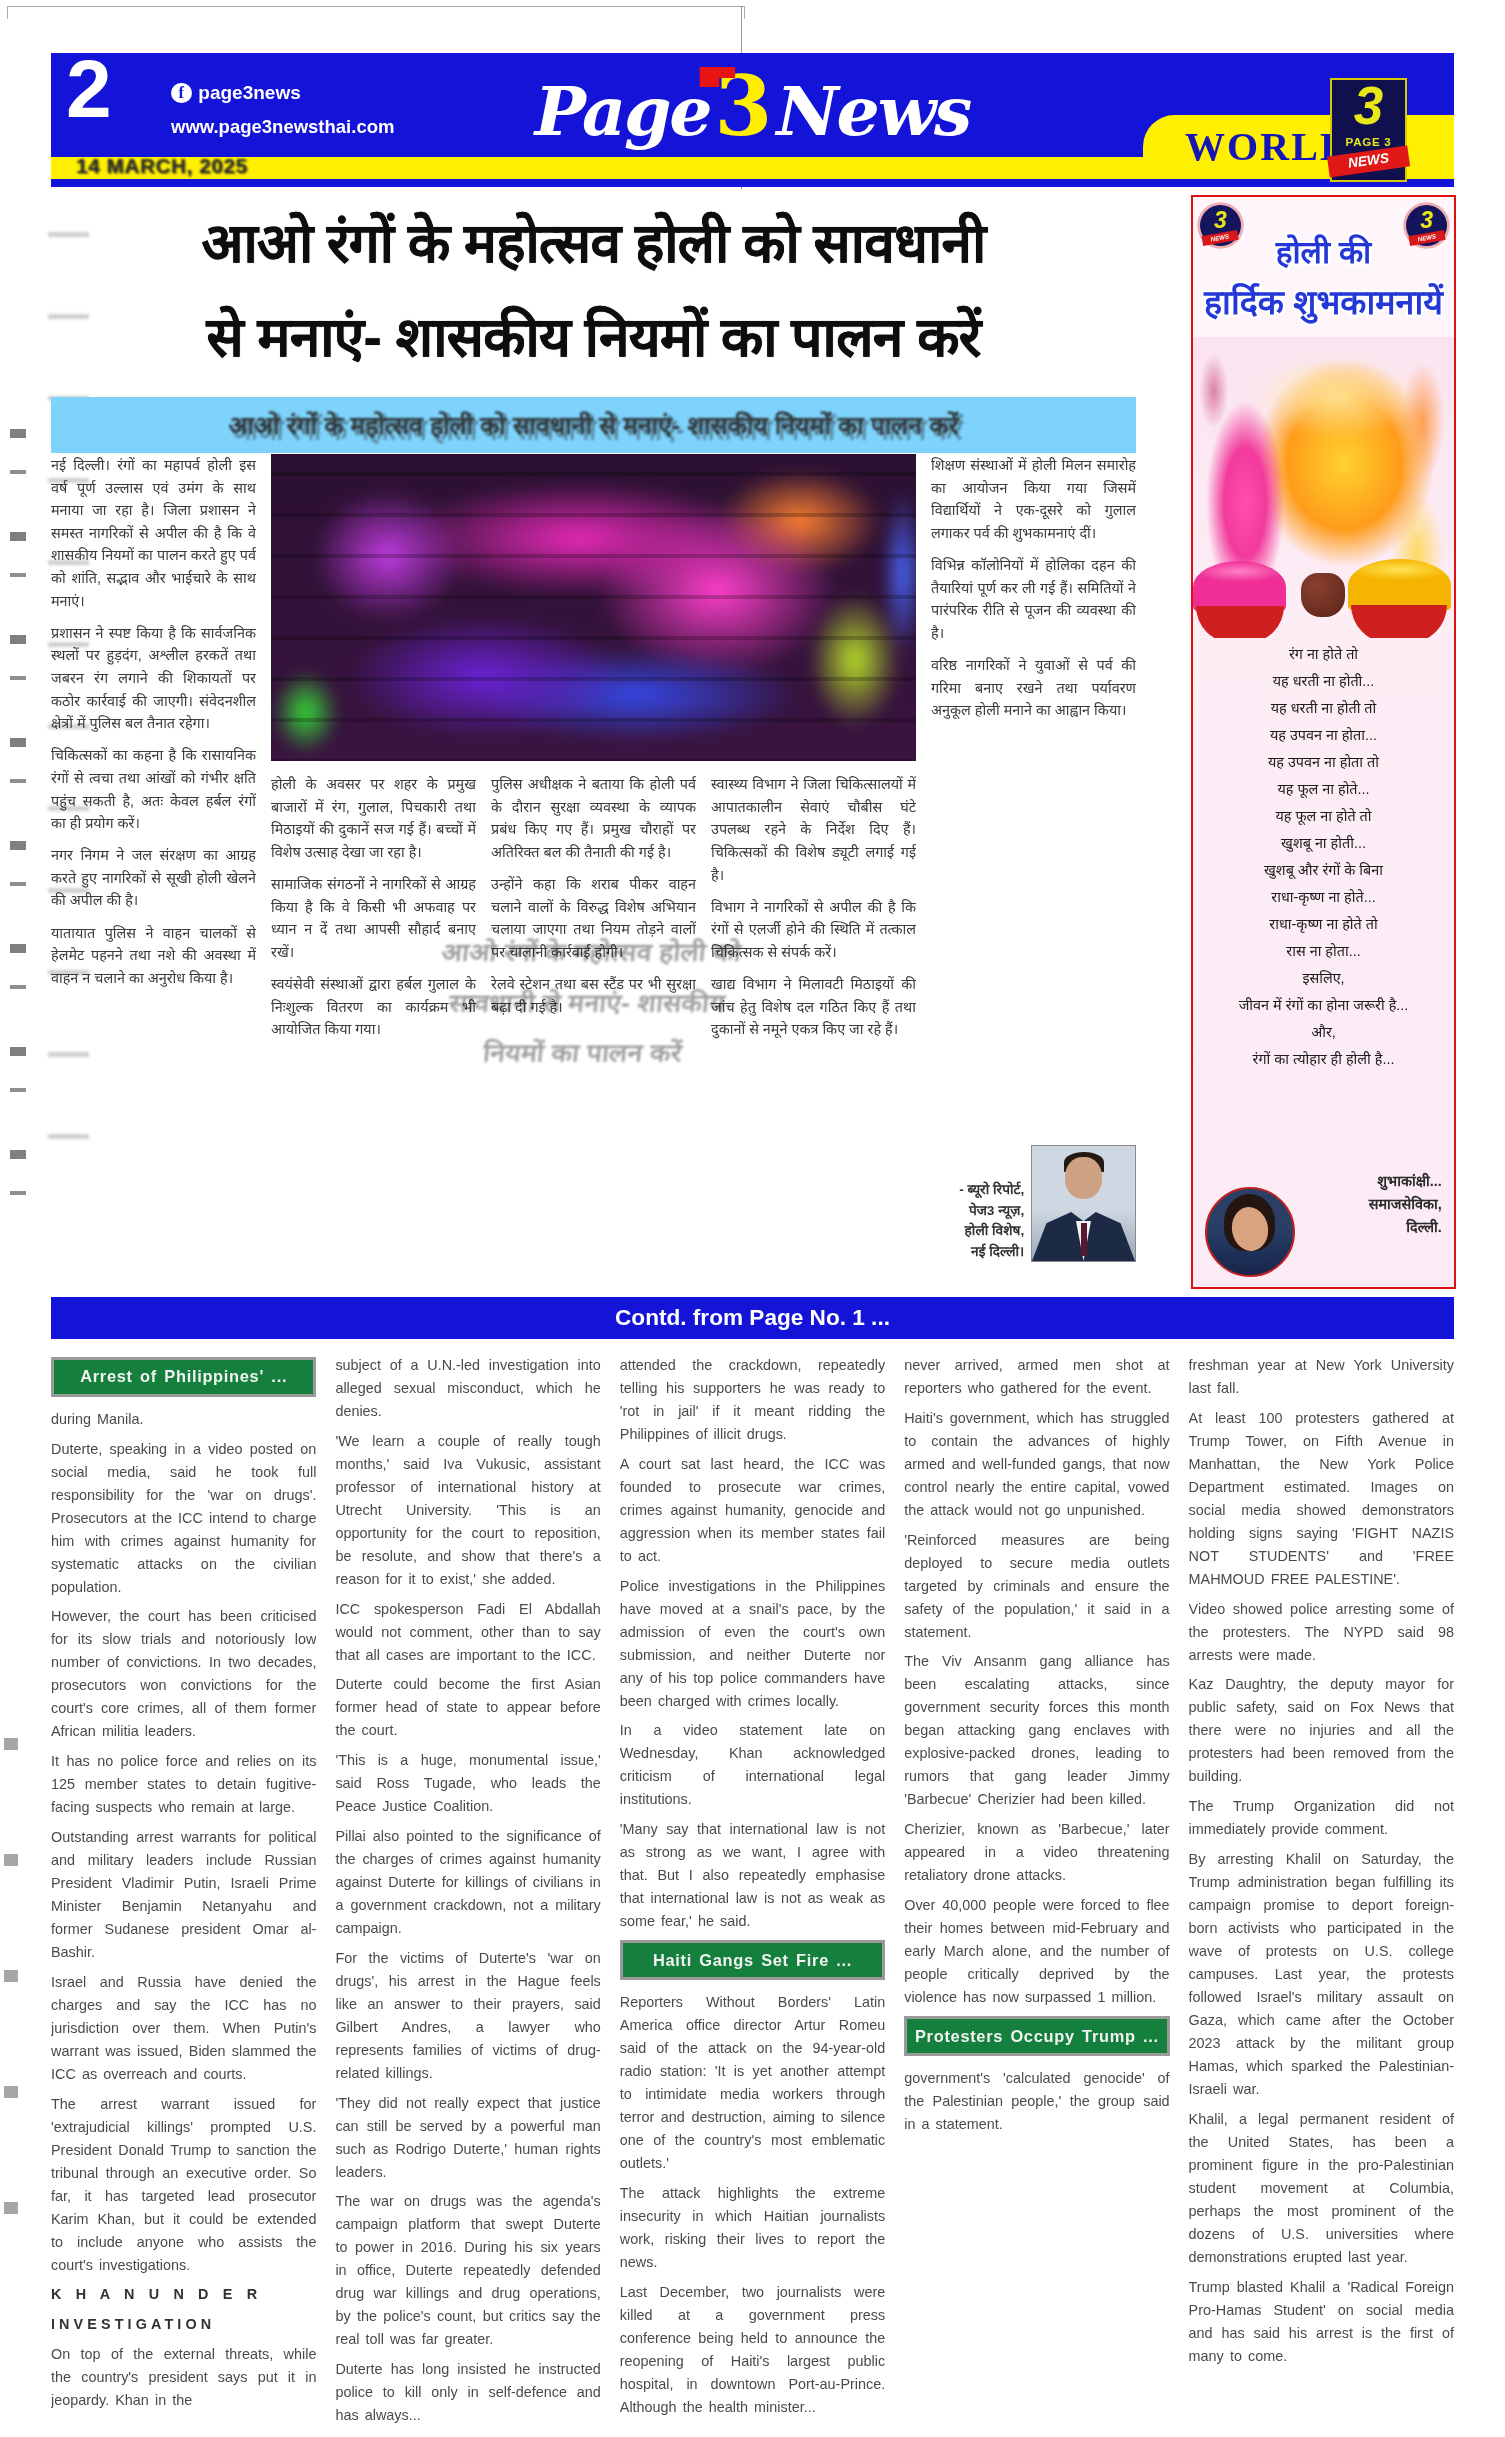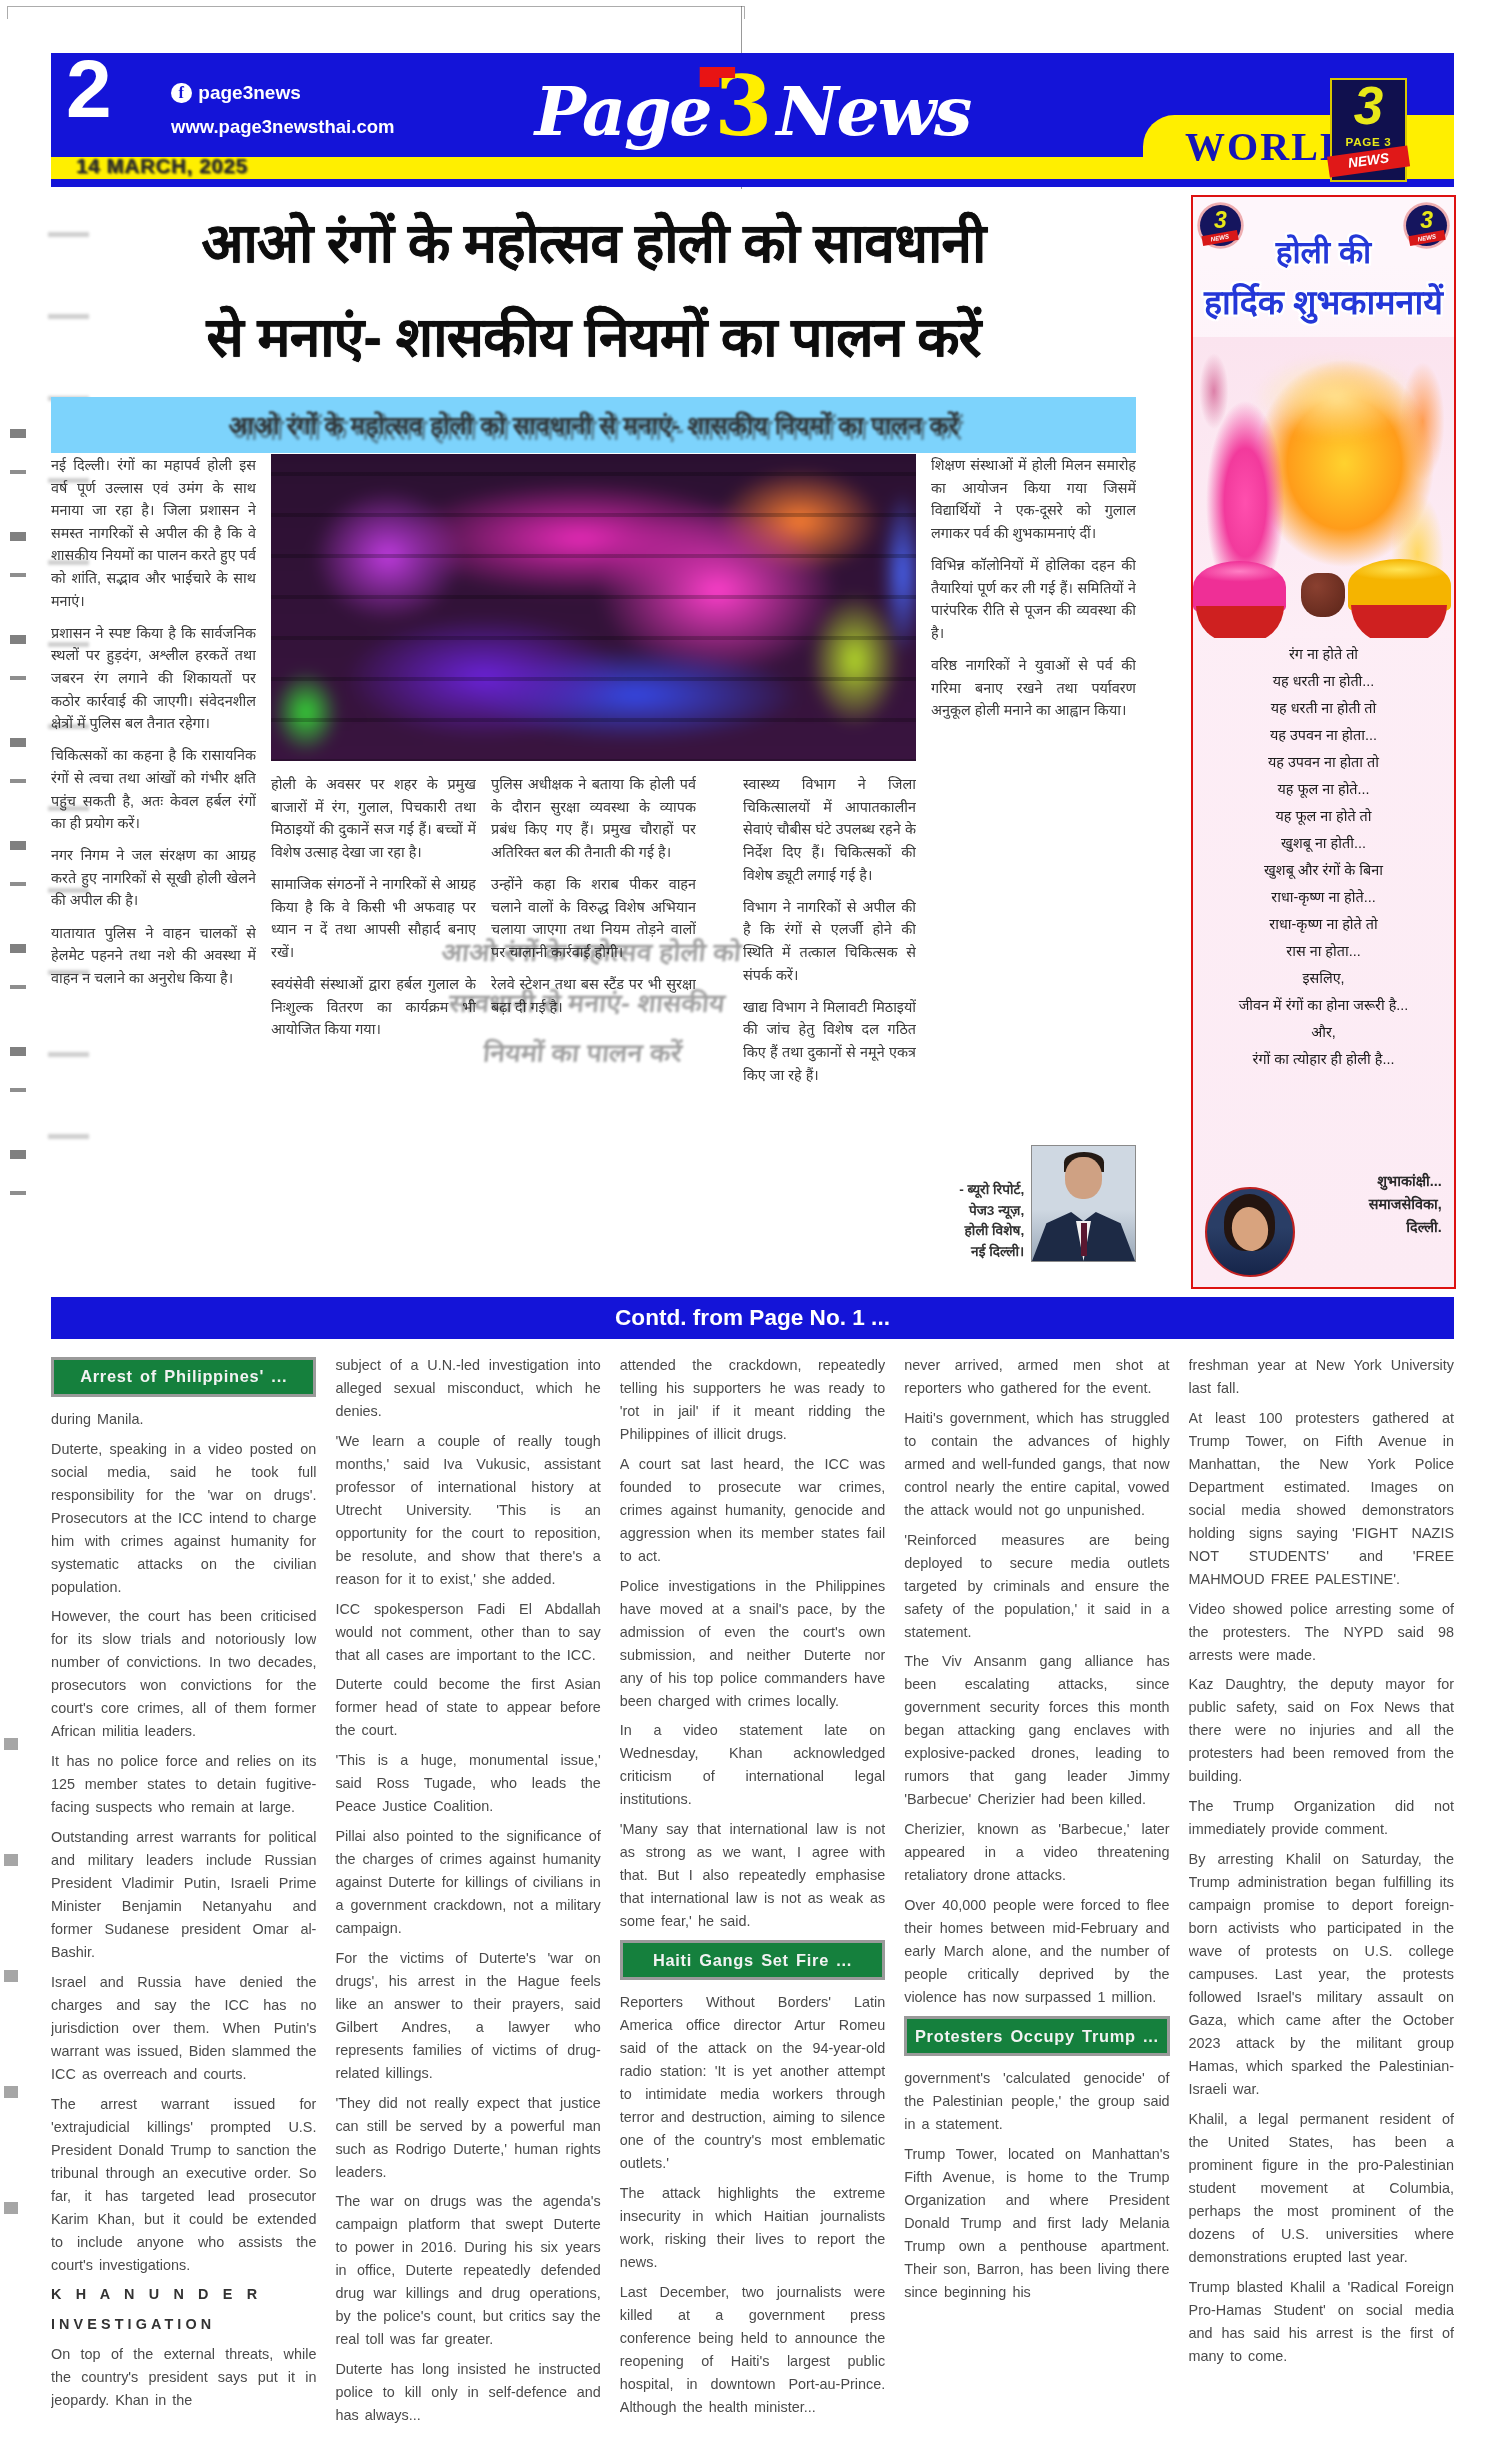--- a/index.html
+++ b/index.html
@@ -49,21 +49,21 @@
             color:#2a2a2a;white-space:nowrap;filter:blur(0.9px);}
   .subhead .g1{top:9.6px;opacity:.9;}
   .subhead .g2{top:13.7px;left:4.1px;opacity:.45;transform:scaleY(1.15) skewX(-3deg);}
   
   .hindi{position:absolute;left:51px;top:454px;width:1085px;height:808px;display:grid;
          grid-template-columns:repeat(5,1fr);grid-template-rows:307px auto;gap:12.3px 15px;}
   .hcol{overflow:hidden;font-size:14.4px;line-height:22.6px;text-align:justify;color:#3a3a3a;filter:blur(0.3px);}
   .hcol .item{margin:0 0 9.6px 0;}
   .hcol1{grid-column:1;grid-row:1/3;}
   .hcol5{grid-column:5;grid-row:1/3;display:flex;flex-direction:column;}
-  .hcol2{grid-column:2;grid-row:2;} .hcol3{grid-column:3;grid-row:2;} .hcol4{grid-column:4;grid-row:2;margin-left:32px;}
+  .hcol2{grid-column:2;grid-row:2;} .hcol3{grid-column:3;grid-row:2;} .hcol4{grid-column:4;grid-row:2;}
   .holi-photo{grid-column:2/5;grid-row:1;position:relative;overflow:hidden;background:#1d0f28;}
   .holi-photo .blobs{position:absolute;inset:-20.5px;filter:blur(6.8px);background:
      radial-gradient(closest-side at 8% 80%,#35e035 0%,rgba(53,224,53,0) 60%),
      radial-gradient(closest-side at 20% 35%,#c03be0 0%,rgba(192,59,224,0) 55%),
      radial-gradient(closest-side at 34% 70%,#6a22d8 0%,rgba(106,34,216,0) 60%),
      radial-gradient(closest-side at 48% 30%,#e82ab8 0%,rgba(232,42,184,0) 55%),
      radial-gradient(closest-side at 56% 75%,#3548e8 0%,rgba(53,72,232,0) 55%),
      radial-gradient(closest-side at 68% 45%,#ff3fcc 0%,rgba(255,63,204,0) 55%),
      radial-gradient(closest-side at 80% 25%,#ff8030 0%,rgba(255,128,48,0) 60%),
      radial-gradient(closest-side at 88% 65%,#b8e028 0%,rgba(184,224,40,0) 55%),
@@ -335,21 +335,20 @@
       </div>
     <div class="ecol">
         <div class="blk-p">never arrived, armed men shot at reporters who gathered for the event.</div>
         <div class="blk-p">Haiti's government, which has struggled to contain the advances of highly armed and well-funded gangs, that now control nearly the entire capital, vowed the attack would not go unpunished.</div>
         <div class="blk-p">'Reinforced measures are being deployed to secure media outlets targeted by criminals and ensure the safety of the population,' it said in a statement.</div>
         <div class="blk-p">The Viv Ansanm gang alliance has been escalating attacks, since government security forces this month began attacking gang enclaves with explosive-packed drones, leading to rumors that gang leader Jimmy 'Barbecue' Cherizier had been killed.</div>
         <div class="blk-p">Cherizier, known as 'Barbecue,' later appeared in a video threatening retaliatory drone attacks.</div>
         <div class="blk-p">Over 40,000 people were forced to flee their homes between mid-February and early March alone, and the number of people critically deprived by the violence has now surpassed 1 million.</div>
         <div class="blk-box">Protesters Occupy Trump ...</div>
         <div class="blk-p">government's 'calculated genocide' of the Palestinian people,' the group said in a statement.</div>
-        <div class="blk-p">Trump Tower, located on Manhattan's Fifth Avenue, is home to the Trump Organization and where President Donald Trump and first lady Melania Trump own a penthouse apartment. Their son, Barron, has been living there since beginning his</div>
       </div>
     <div class="ecol">
         <div class="blk-p">freshman year at New York University last fall.</div>
         <div class="blk-p">At least 100 protesters gathered at Trump Tower, on Fifth Avenue in Manhattan, the New York Police Department estimated. Images on social media showed demonstrators holding signs saying 'FIGHT NAZIS NOT STUDENTS' and 'FREE MAHMOUD FREE PALESTINE'.</div>
         <div class="blk-p">Video showed police arresting some of the protesters. The NYPD said 98 arrests were made.</div>
         <div class="blk-p">Kaz Daughtry, the deputy mayor for public safety, said on Fox News that there were no injuries and all the protesters had been removed from the building.</div>
         <div class="blk-p">The Trump Organization did not immediately provide comment.</div>
         <div class="blk-p">By arresting Khalil on Saturday, the Trump administration began fulfilling its campaign promise to deport foreign-born activists who participated in the wave of protests on U.S. college campuses. Last year, the protests followed Israel's military assault on Gaza, which came after the October 2023 attack by the militant group Hamas, which sparked the Palestinian-Israeli war.</div>
         <div class="blk-p">Khalil, a legal permanent resident of the United States, has been a prominent figure in the pro-Palestinian student movement at Columbia, perhaps the most prominent of the dozens of U.S. universities where demonstrations erupted last year.</div>
         <div class="blk-p">Trump blasted Khalil a 'Radical Foreign Pro-Hamas Student' on social media and has said his arrest is the first of many to come.</div>

